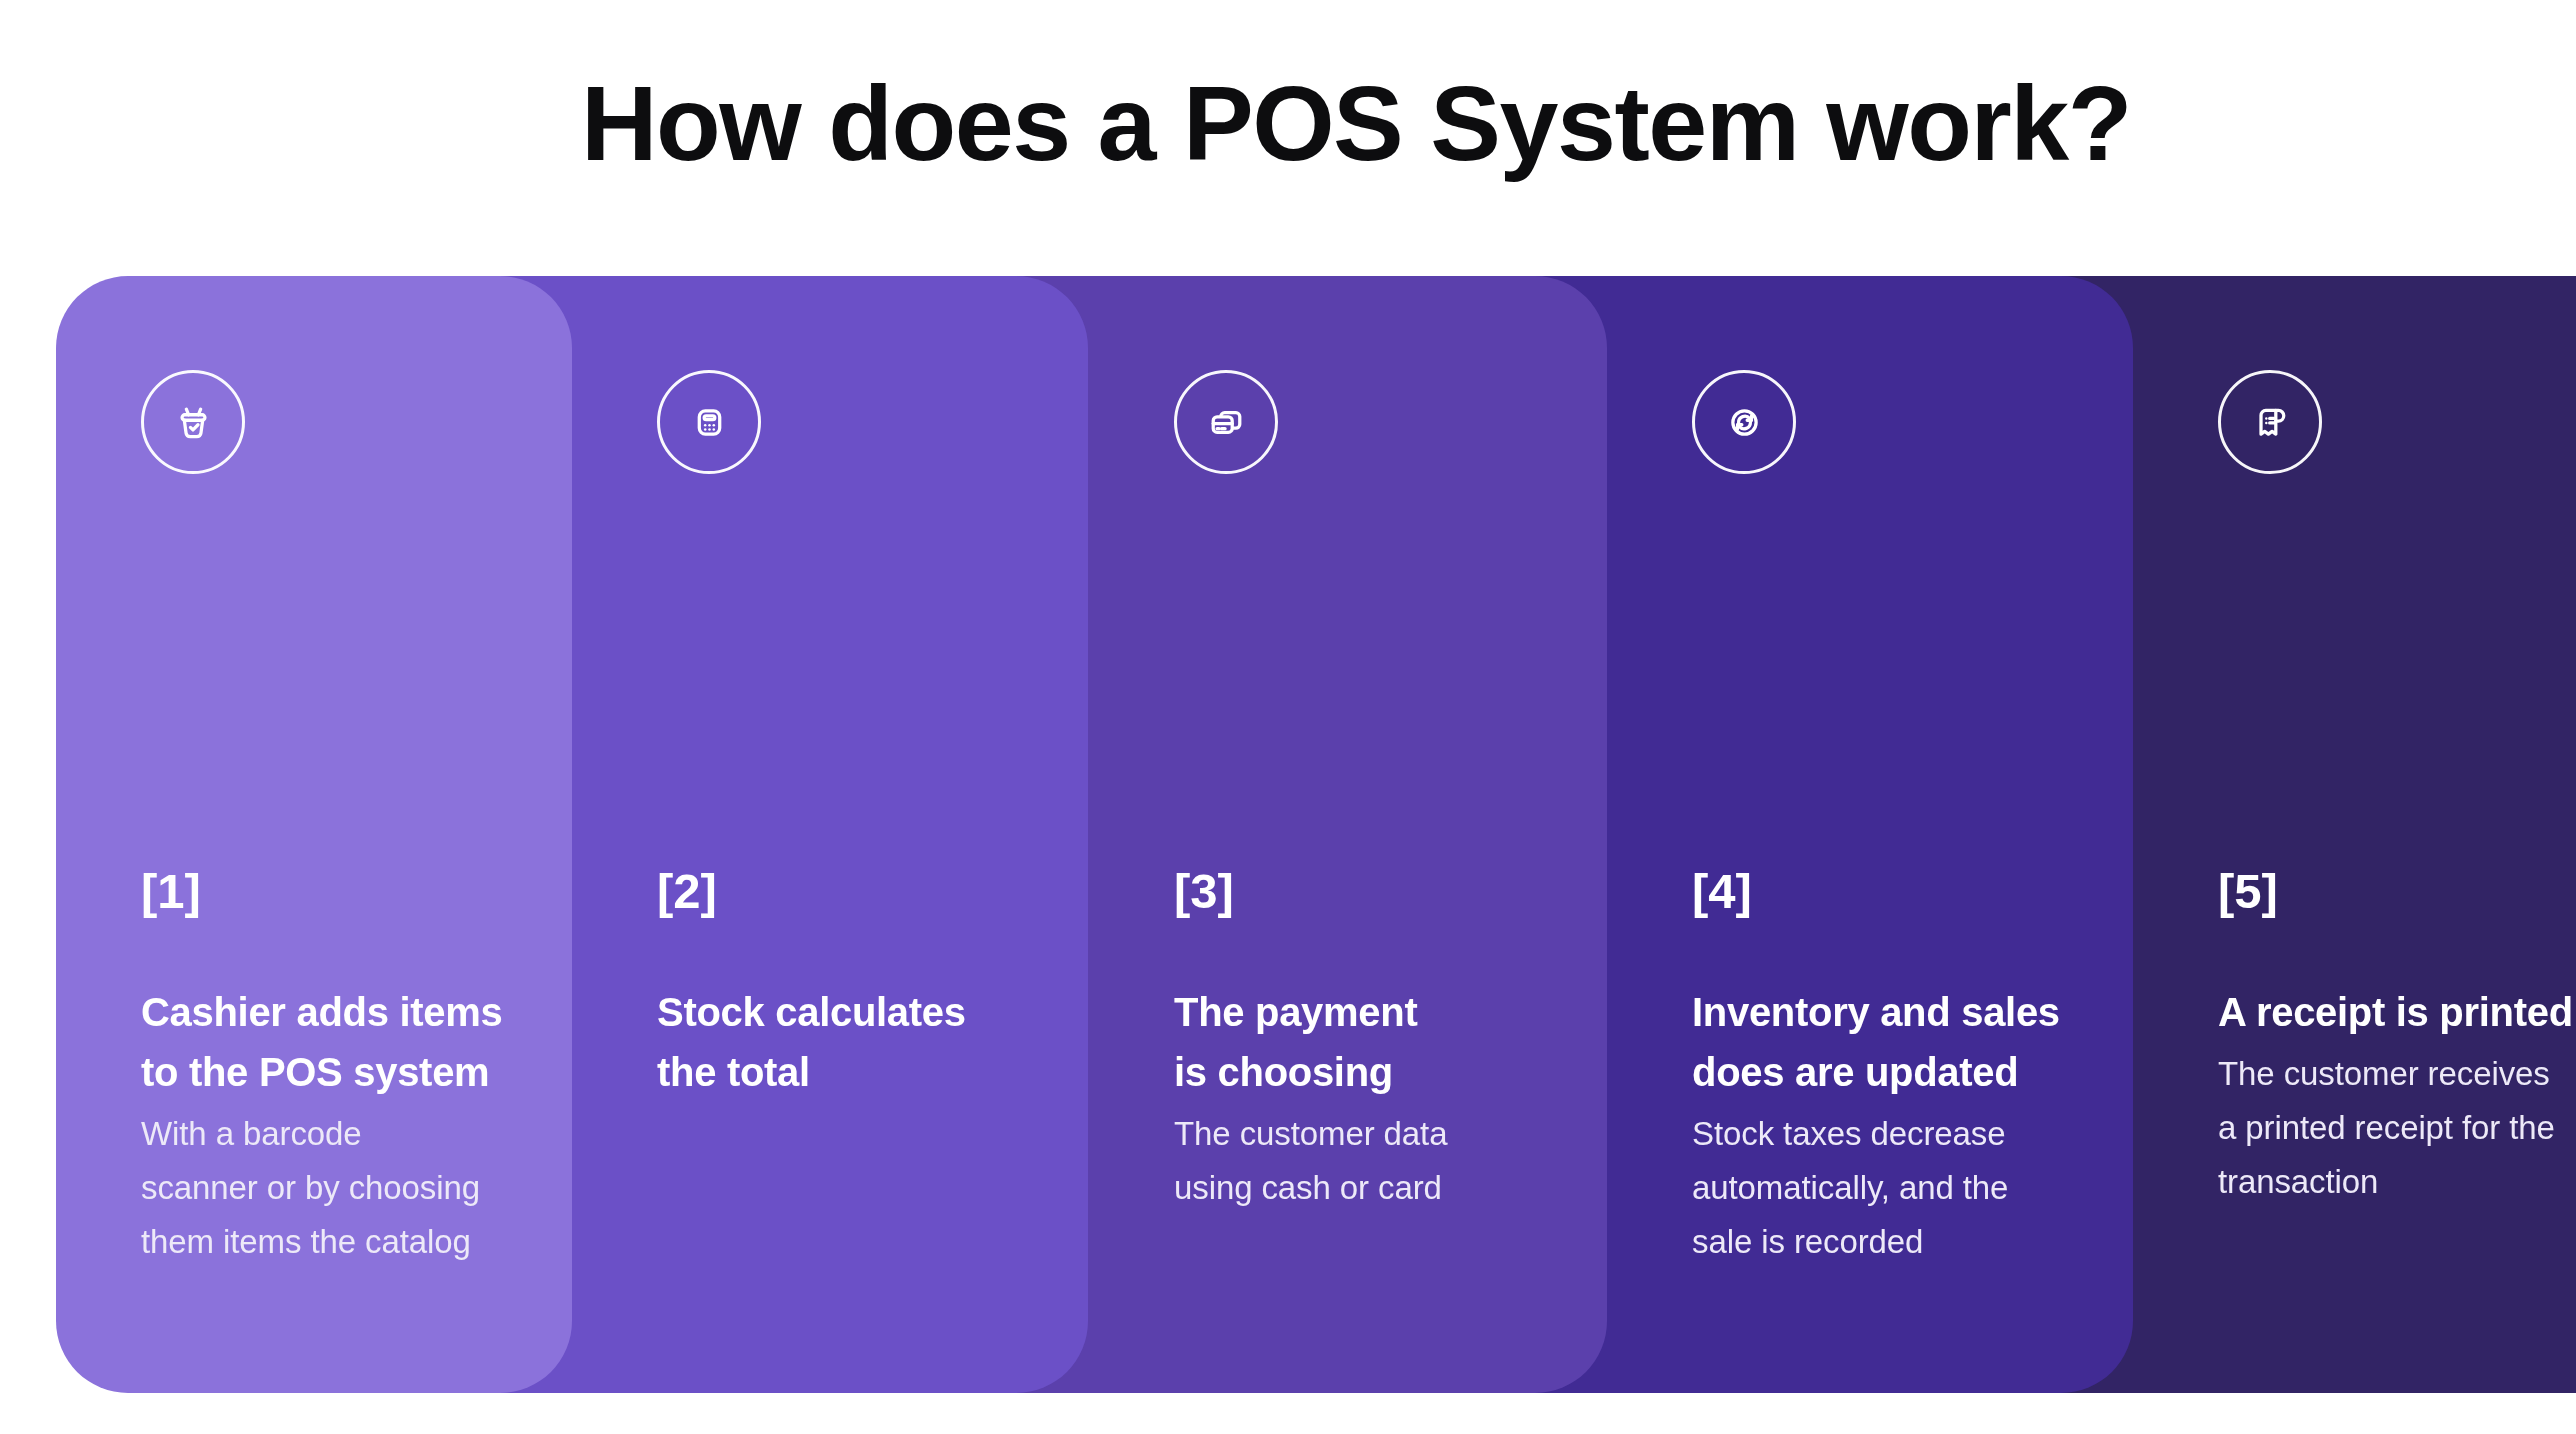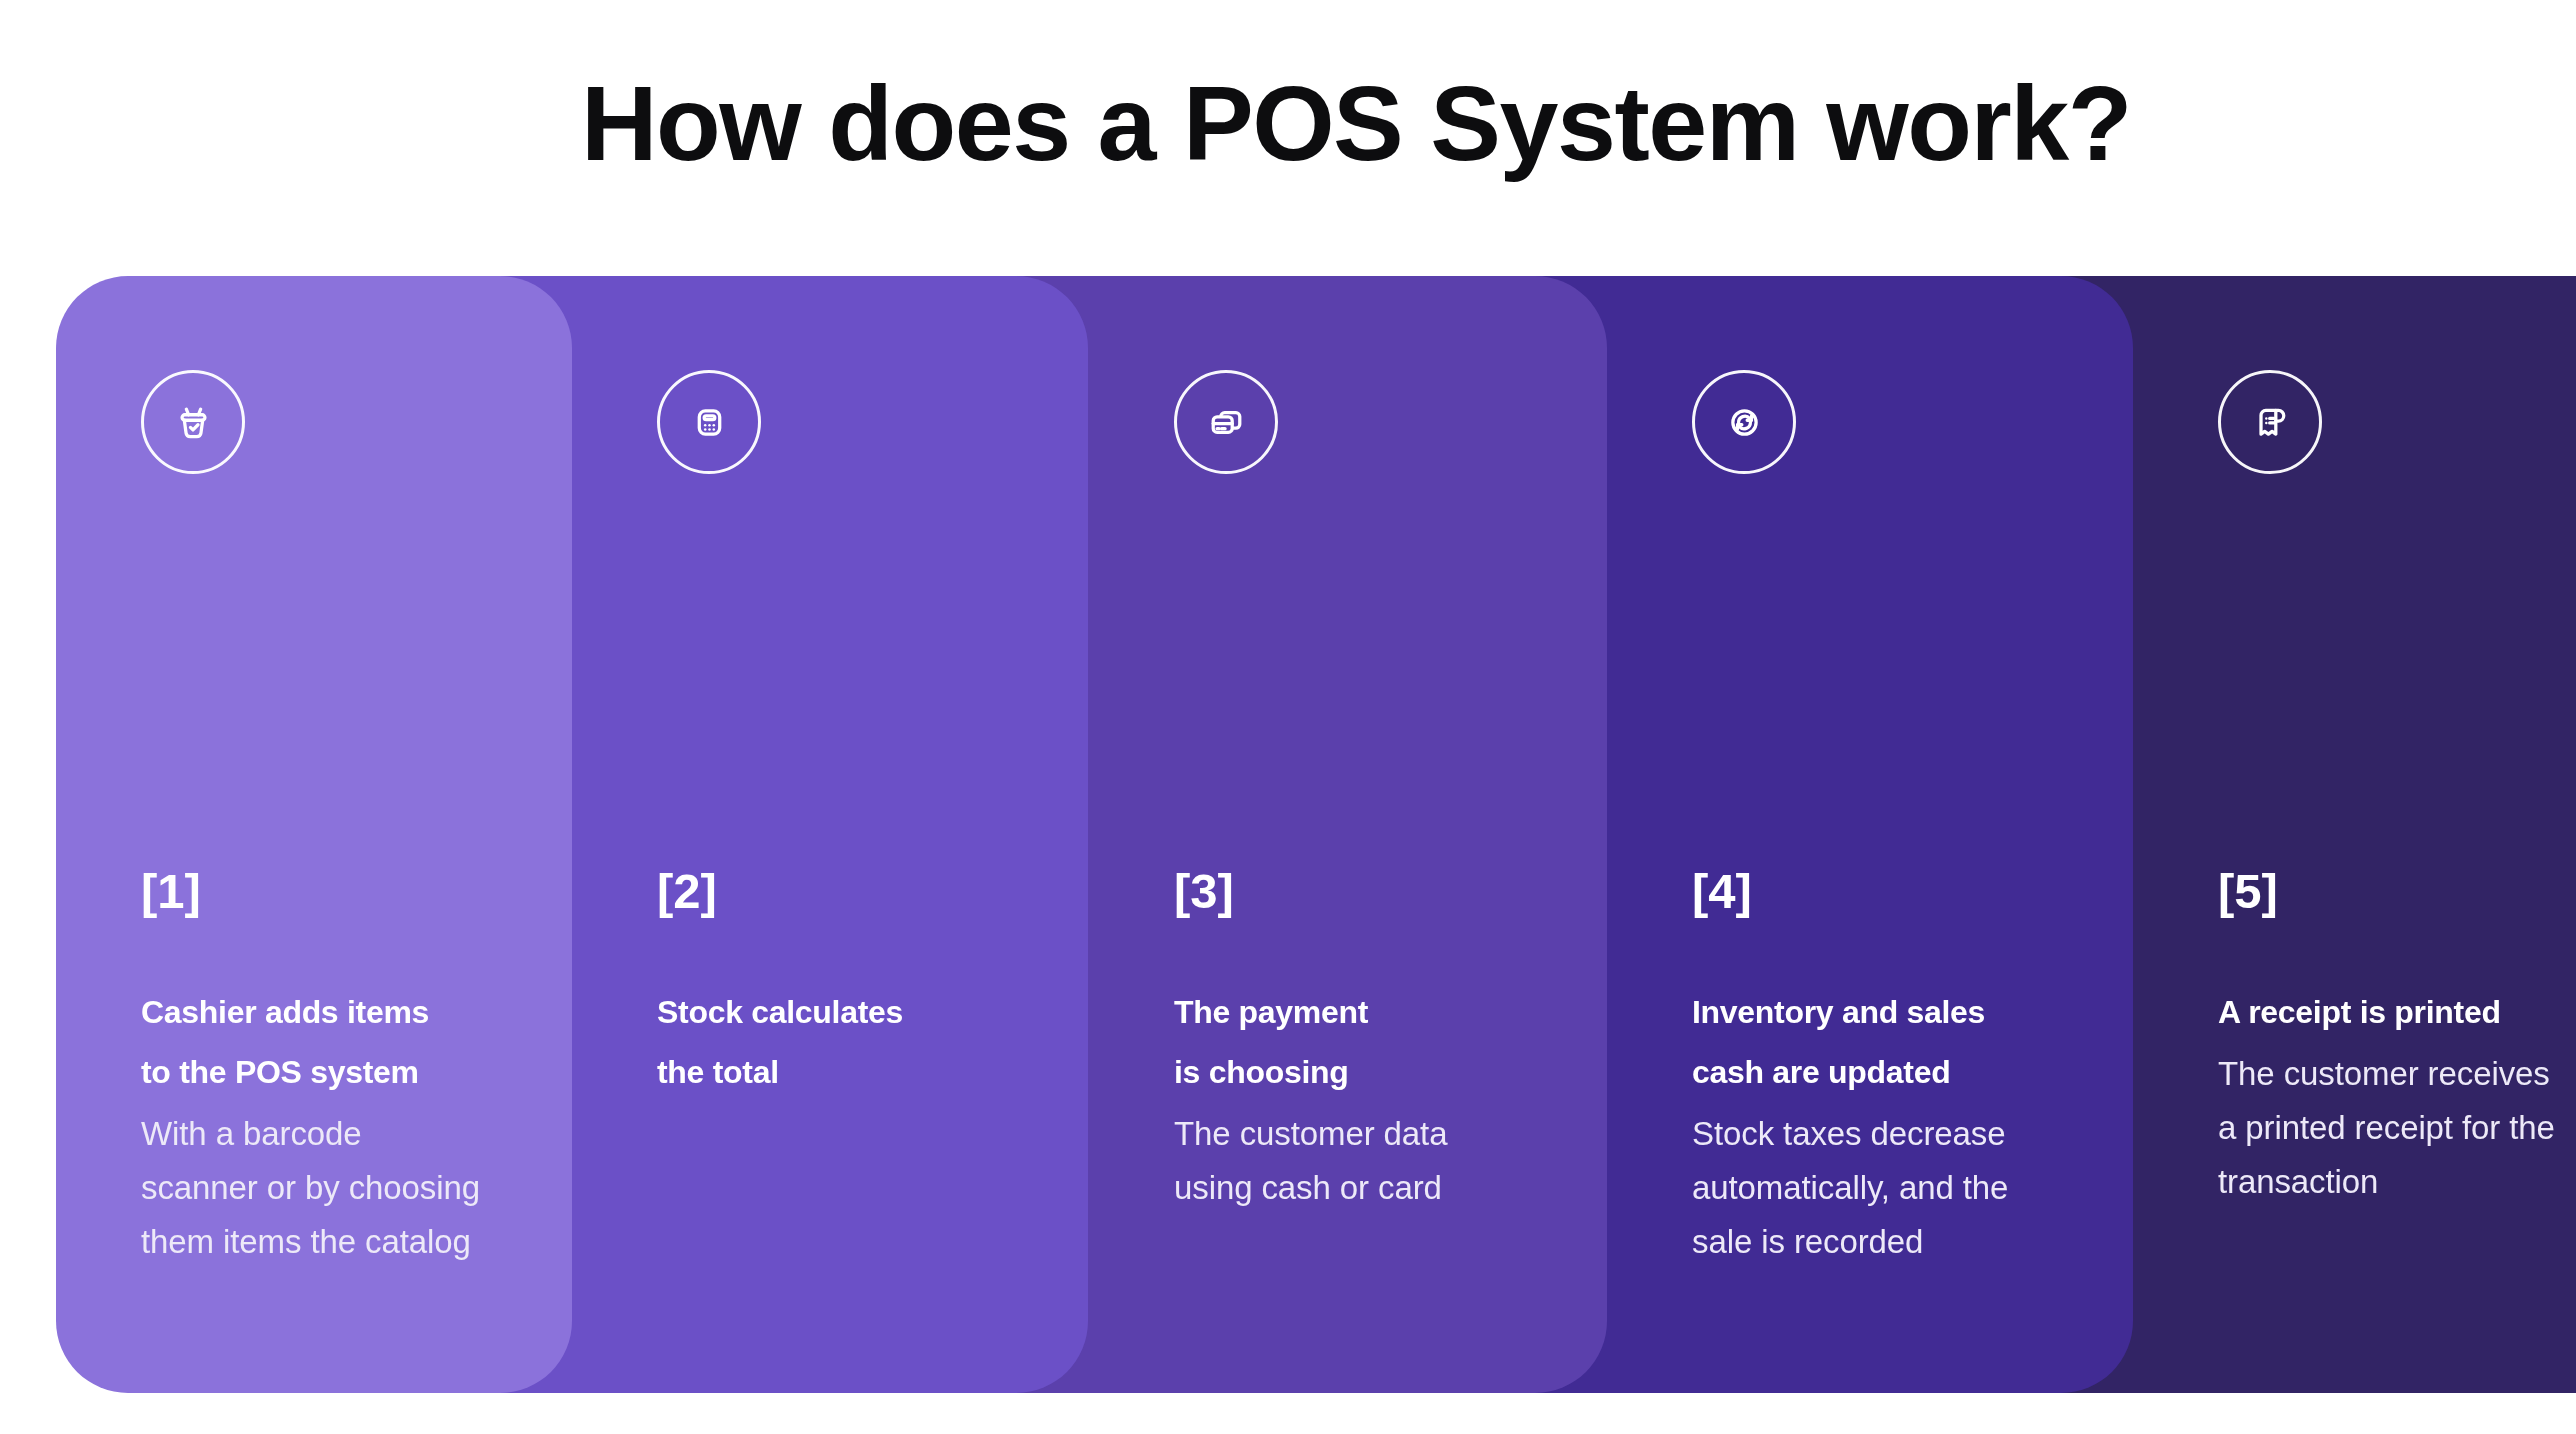--- a/index.html
+++ b/index.html
@@ -53,21 +53,21 @@
   }
   .step-number{
     font-size:49px;
     line-height:49px;
     font-weight:700;
     color:#ffffff;
     white-space:pre;
   }
   .step-heading{
     margin-top:66px;
-    font-size:32px;
+    font-size:40px;
     line-height:60px;
     font-weight:600;
     color:#ffffff;
     white-space:pre;
     letter-spacing:-0.3px;
   }
   .step-body{
     margin-top:5.2px;
     font-size:33px;
     line-height:54px;
@@ -161,21 +161,21 @@
             <circle class="icon-stroke" cx="12" cy="12" r="5.7"></circle>
             <path class="icon-stroke" d="M9.1 12 a3.1 3.1 0 0 1 5.4 -2.05 l0.9 0.9"></path>
             <path class="icon-stroke" d="M15.4 8.8 v2.1 h-2.1"></path>
             <path class="icon-stroke" d="M14.9 12 a3.1 3.1 0 0 1 -5.4 2.05 l-0.9 -0.9"></path>
             <path class="icon-stroke" d="M8.6 15.2 v-2.1 h2.1"></path>
           </svg>
         </div>
         <div class="content">
           <div class="step-number">[4]</div>
           <div class="step-heading">Inventory and sales
-cash are updated</div>
+does are updated</div>
           <div class="step-body">Stock taxes decrease
 automatically, and the
 sale is recorded</div>
         </div>
       </div>
     </div>
 
     <div class="card c5 pad2" style="background-color: rgb(50, 36, 101);">
       <div class="inner">
         <div class="icon-wrap">

